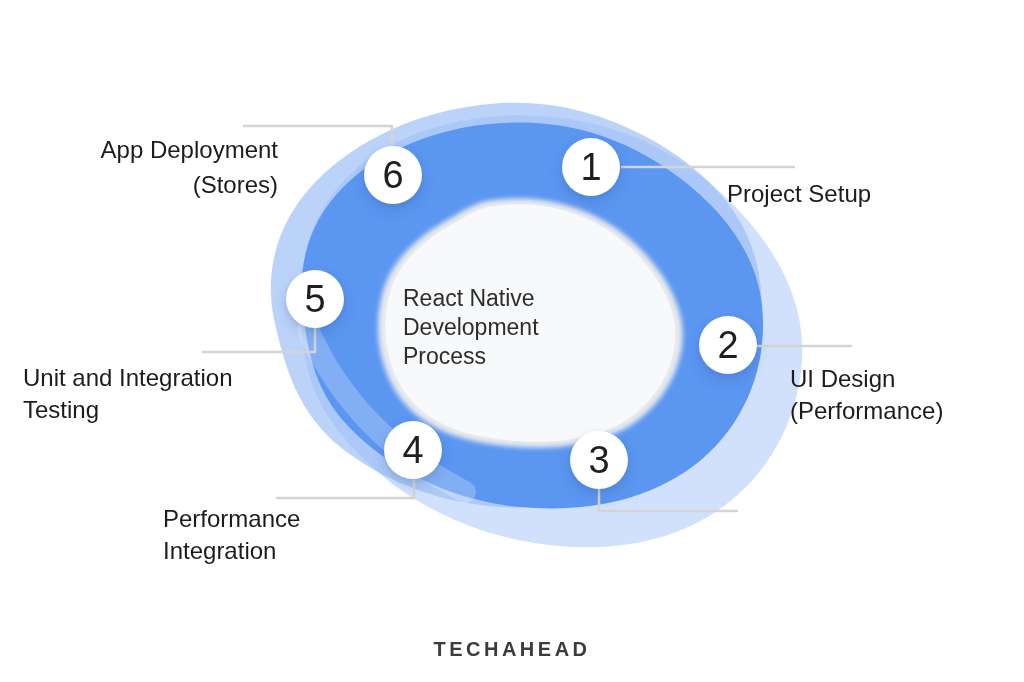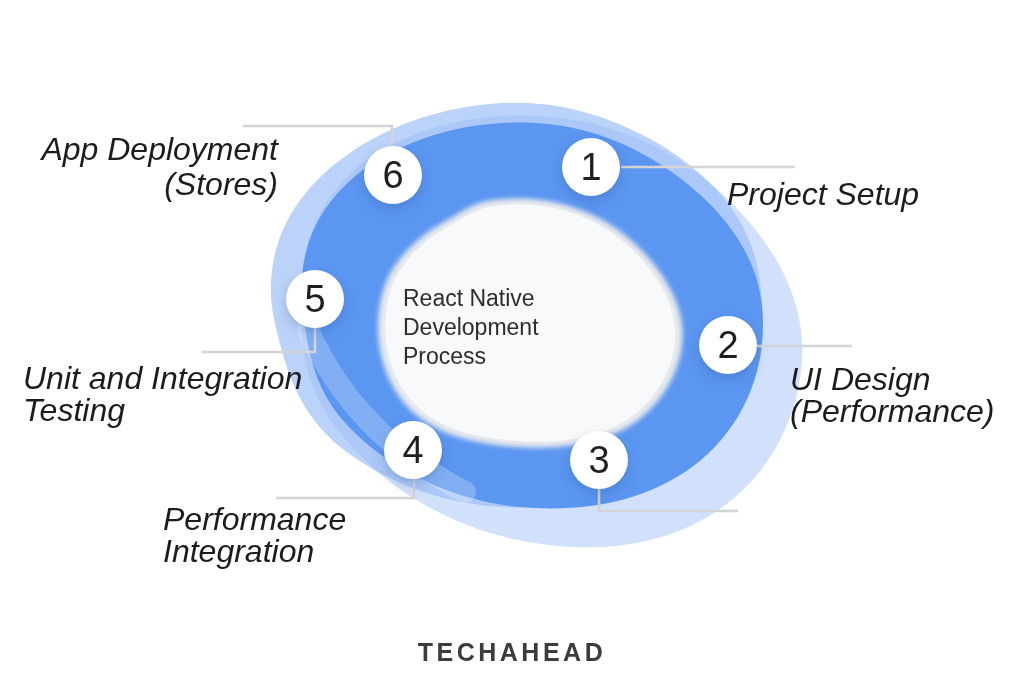--- a/index.html
+++ b/index.html
@@ -17,42 +17,41 @@
     border-radius:50%;
     background:#ffffff;
     box-shadow:0 6px 14px rgba(50,80,140,0.20), 0 2px 4px rgba(50,80,140,0.10);
     display:flex;align-items:center;justify-content:center;
     font-size:38px;
     color:#1f1f1f;
     z-index:4;
   }
   .step-label{
     position:absolute;
-    font-size:32px;
+    font-size:24px;
     line-height:32px;
     color:#1c1c1c;
     white-space:pre-line;
     z-index:5;
-    font-style:italic;
   }
   .center-label{
     position:absolute;
     left:403px;top:284px;width:244px;
     text-align:left;
     font-size:23px;
     line-height:29px;
     color:#2d2d2d;
     white-space:pre-line;
     z-index:3;
   }
   .brand{
     position:absolute;
     left:0;right:0;top:638px;
     text-align:center;
-    font-size:25px;
+    font-size:20px;
     font-weight:800;
     letter-spacing:3.5px;
     color:#3c3c3c;
     z-index:5;
   }
   #circle-1{left:562px;top:138px;}
   #circle-2{left:699px;top:316px;}
   #circle-3{left:570px;top:431px;}
   #circle-4{left:384px;top:421px;}
   #circle-5{left:286px;top:270px;}

